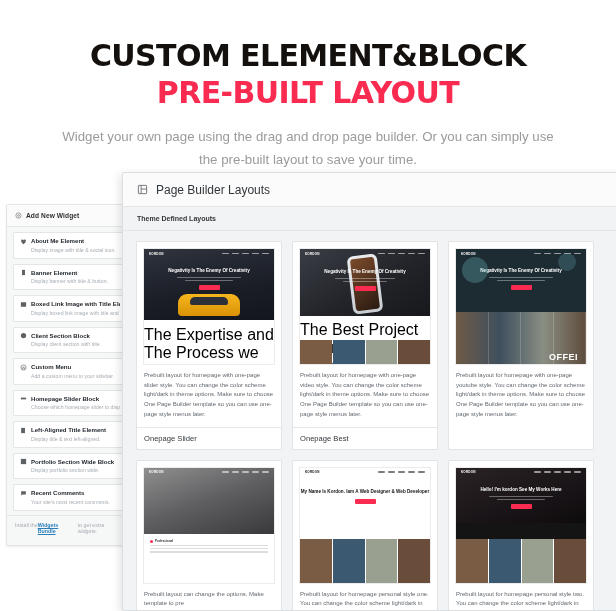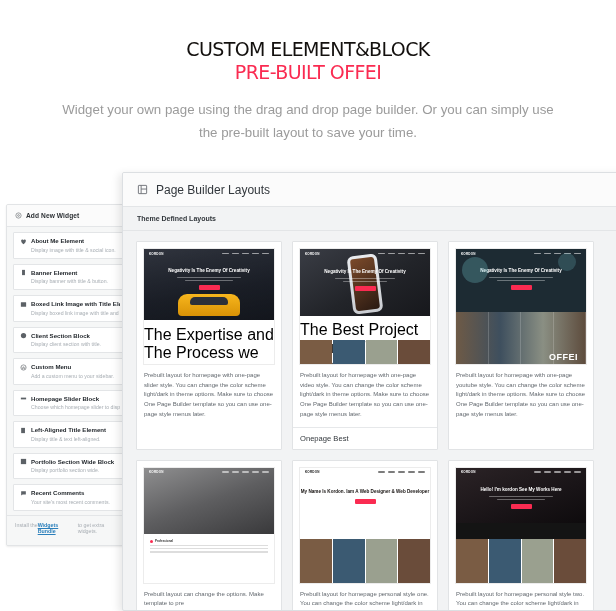--- a/index.html
+++ b/index.html
@@ -7,22 +7,22 @@
   body {
     background:#ffffff;
     font-family:"Liberation Sans", sans-serif;
     position:relative;
   }
 
   
   .hero { padding-top:38px; text-align:center; }
   .hero h1 {
     font-family:"DejaVu Sans", sans-serif;
-    font-weight:400;
-    font-size:19px;
+    font-weight:700;
+    font-size:30px;
     letter-spacing:-0.6px;
     color:#13100e;
     line-height:1.22;
   }
   .hero h1 .accent { color:#fa2b51; display:block; }
   .hero p {
     margin-top:15px;
     font-size:13.3px;
     line-height:1.72;
     color:#9b9b9b;
@@ -160,21 +160,21 @@
   .dark-hero { background:linear-gradient(160deg,#2b2326 0%,#191417 60%,#0e0b0d 100%); }
 
   .agent { background:linear-gradient(160deg,#8f8f90 0%,#5e5e60 50%,#39393b 100%); }
 </style>
 </head>
 <body>
 
 <div class="hero">
   <h1>
     <span>CUSTOM ELEMENT&amp;BLOCK</span>
-    <span class="accent">PRE-BUILT OFFEI</span>
+    <span class="accent">PRE-BUILT LAYOUT</span>
   </h1>
   <p>Widget your own page using the drag and drop page builder. Or you can simply use the pre-built layout to save your time.</p>
 </div>
 
 <div class="stage">
 
   <div class="widget-panel">
     <div class="widget-head">
       <span class="icn">
         <svg viewBox="0 0 24 24" fill="none" stroke="currentColor" stroke-width="2">
@@ -340,20 +340,21 @@
                 </div>
               </div>
               <div class="taxi"></div>
             </div>
             <div style="position:absolute;top:62%;left:0;right:0;bottom:0;background:#fff;padding-top:6px">
               <div class="sec-t">The Expertise and The Process we Provided</div>
               <div class="sub" style="color:#bbb"><i style="width:58%"></i><i style="width:44%"></i></div>
             </div>
           </div>
           <div class="cdesc">Prebuilt layout for homepage with one-page slider style. You can change the color scheme light/dark in theme options. Make sure to choose One Page Builder template so you can use one-page style menus later.</div>
+          <div class="cname">Onepage Slider</div>
         </div>
         <div class="card">
           <div class="thumb">
             <div class="mock phone" style="height:58%;position:absolute;top:0;left:0;right:0;color:#fff">
               <div class="bar" style="color:#fff">
                 <span class="logo">KORDON</span>
                 <span class="nav">
                   <i></i>
                   <i></i>
                   <i></i>

